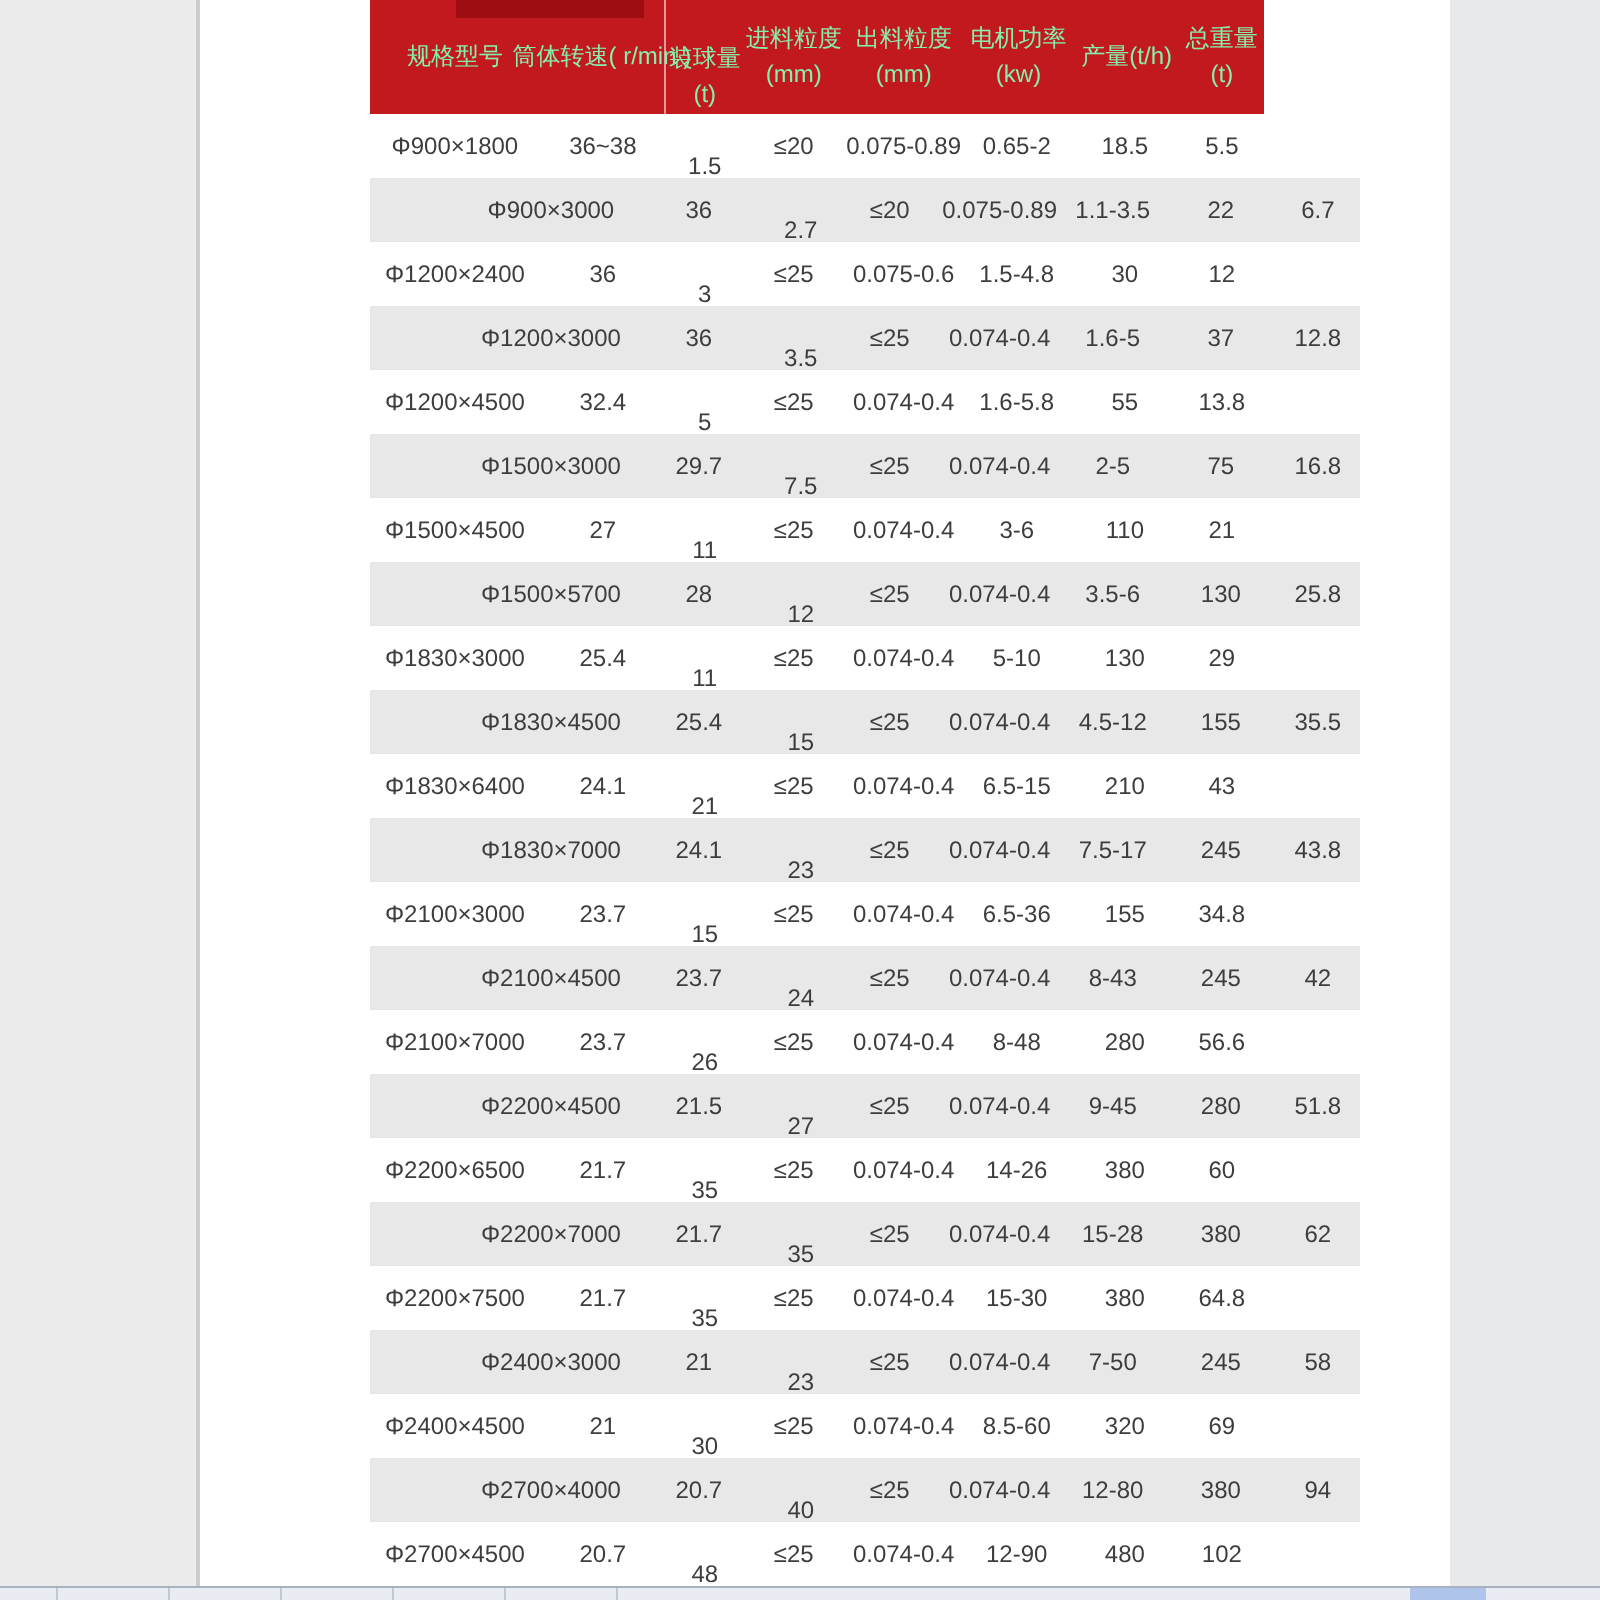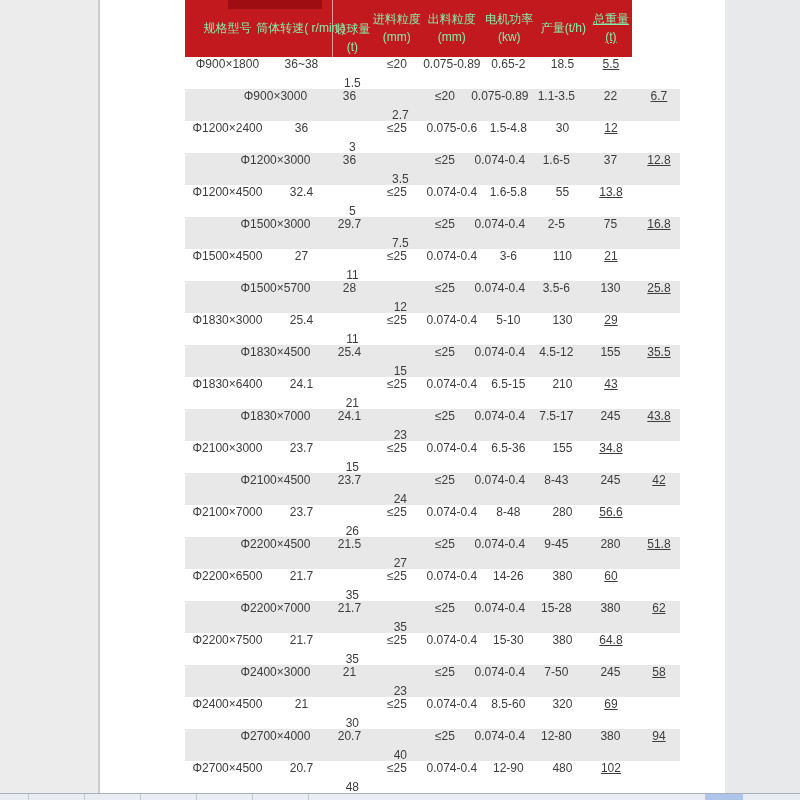--- a/index.html
+++ b/index.html
@@ -45,35 +45,35 @@
     background:var(--header-tab-dark-red);
   }
   .hcell{
     display:flex;flex-direction:column;justify-content:center;align-items:center;
     font-size:12px;line-height:15px;text-align:center;white-space:nowrap;
     box-sizing:border-box;overflow:visible;
   }
   .hcell.col-1{border-right:1px solid rgba(255,255,255,0.55);}
   .hcell .unit{margin-top:3px;}
   .tbody{width:100%;}
-  .trow{display:flex;width:100%;height:32px;align-items:flex-start;}
+  .trow{display:flex;width:100%;height:32px;align-items:center;}
   .trow.striped{background:var(--row-stripe-gray);padding-left:48px;}
   .trow.plain{background:var(--row-white);}
   .tcell{
     font-size:12px;color:var(--body-text);text-align:center;
     white-space:nowrap;overflow:visible;
   }
   .col-0{width:19.0%;}
   .col-1{width:14.1%;}
   .col-2{width:8.7%;margin-top:19px;}
   .col-3{width:11.2%;}
   .col-4{width:13.4%;}
   .col-5{width:11.9%;}
   .col-6{width:12.3%;}
-  .col-7{width:9.4%;text-decoration:underline;}
+  .col-7{width:9.4%;}
   .hscrollbar{
     position:absolute;left:0;top:793px;width:800px;height:7px;
     background:var(--scrollbar-track);
     border-top:1px solid #a9b0bf;box-sizing:border-box;
   }
   .hscroll-sep{
     position:absolute;top:0;width:1px;height:100%;background:#c2c7d4;
   }
   .hscroll-thumb{
     position:absolute;left:705px;top:0;width:38px;height:100%;

